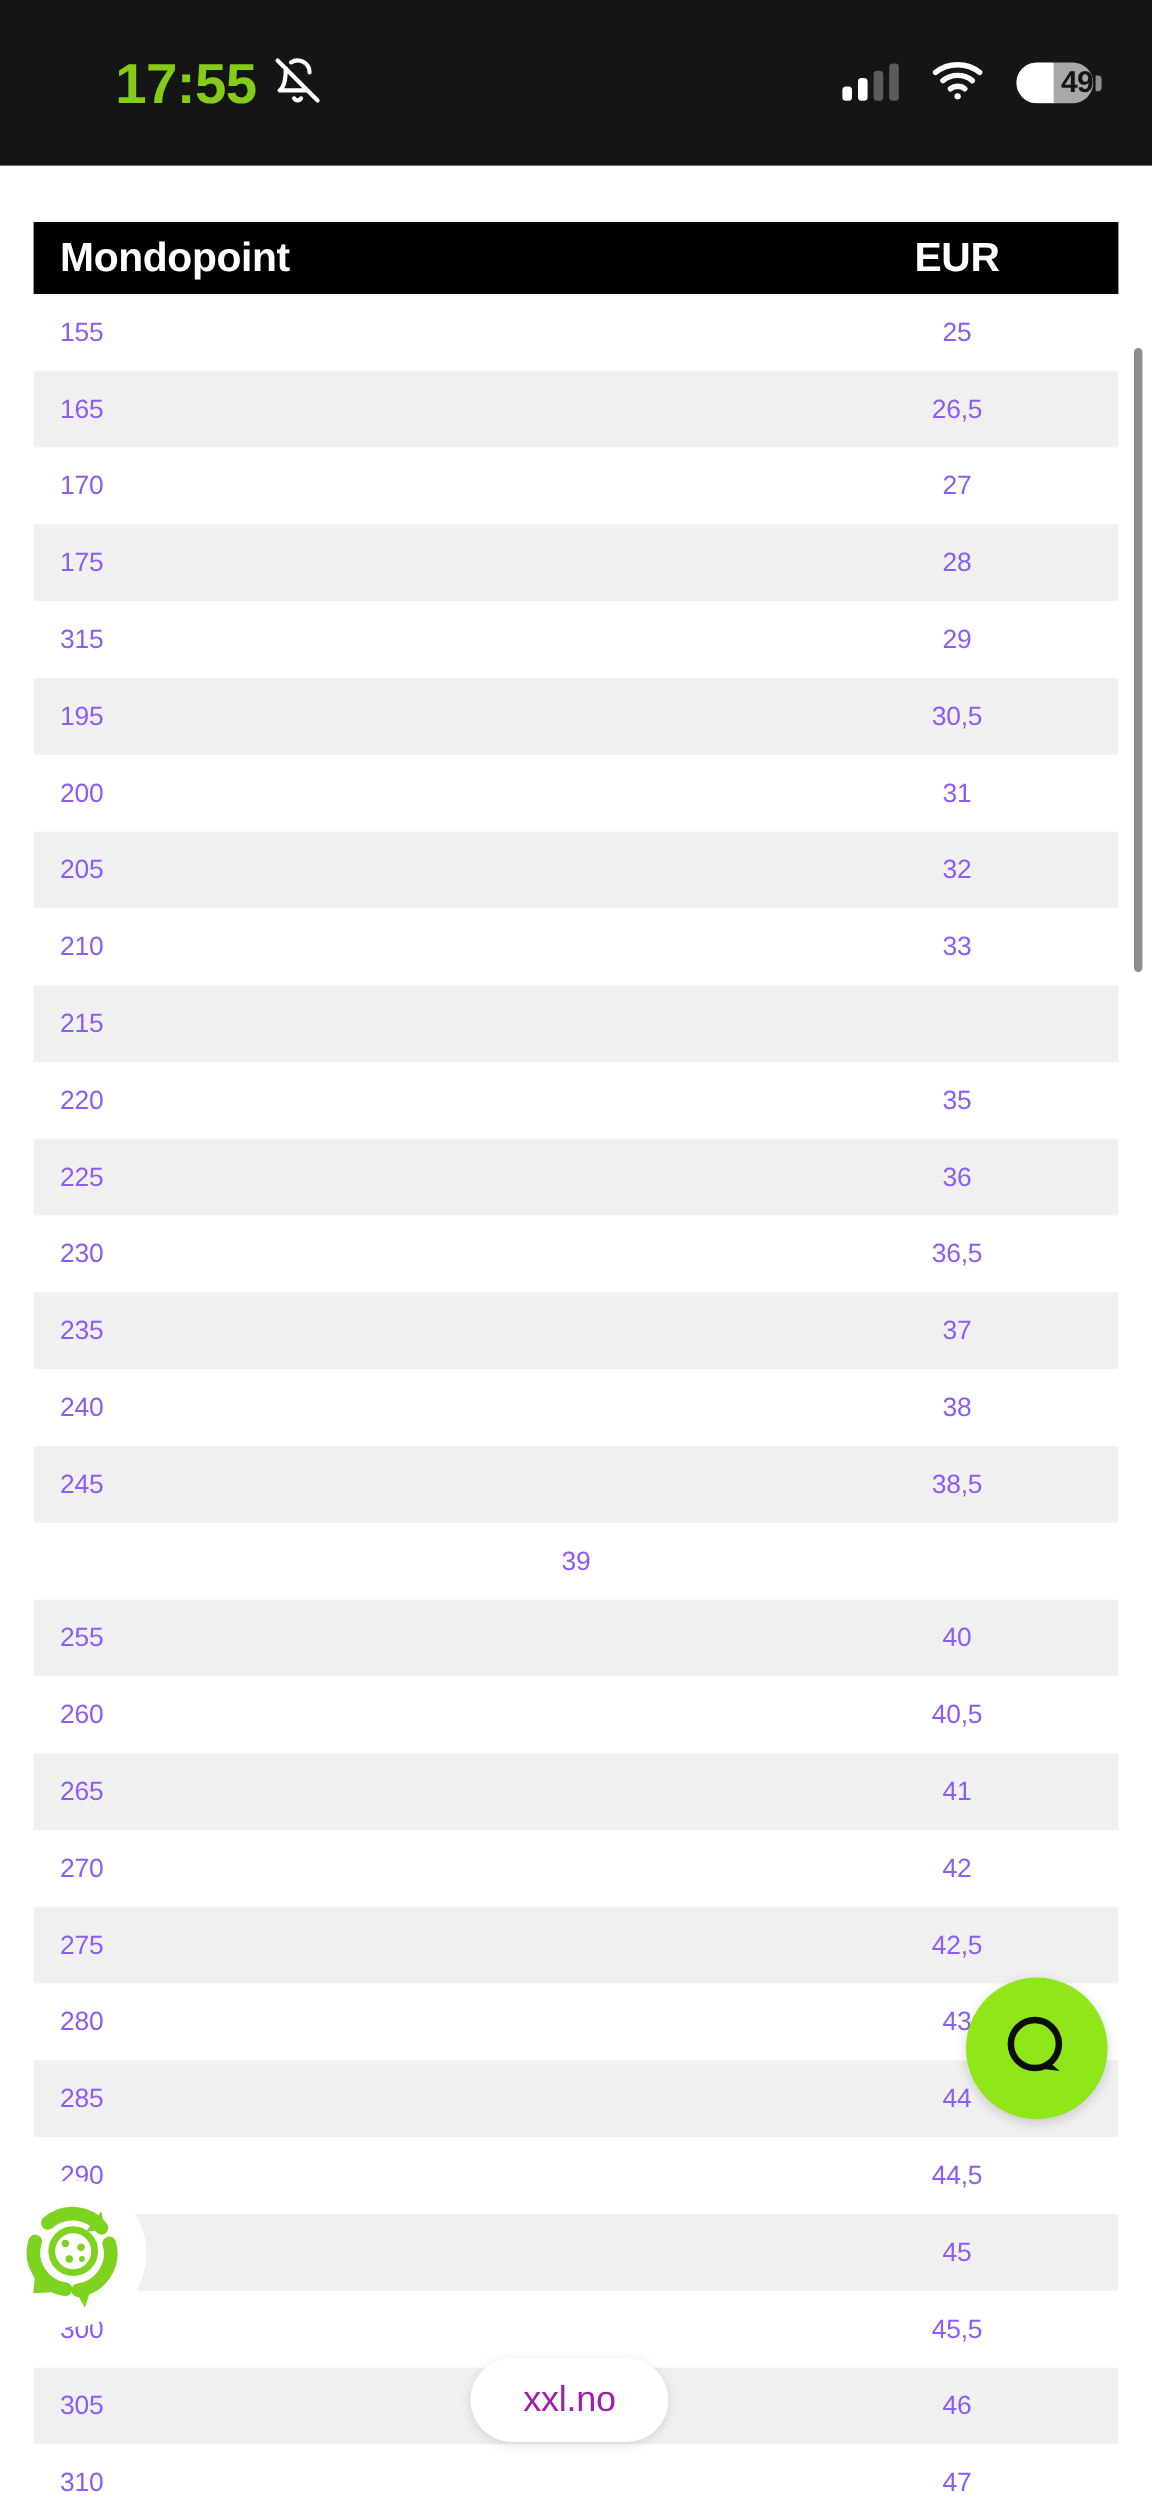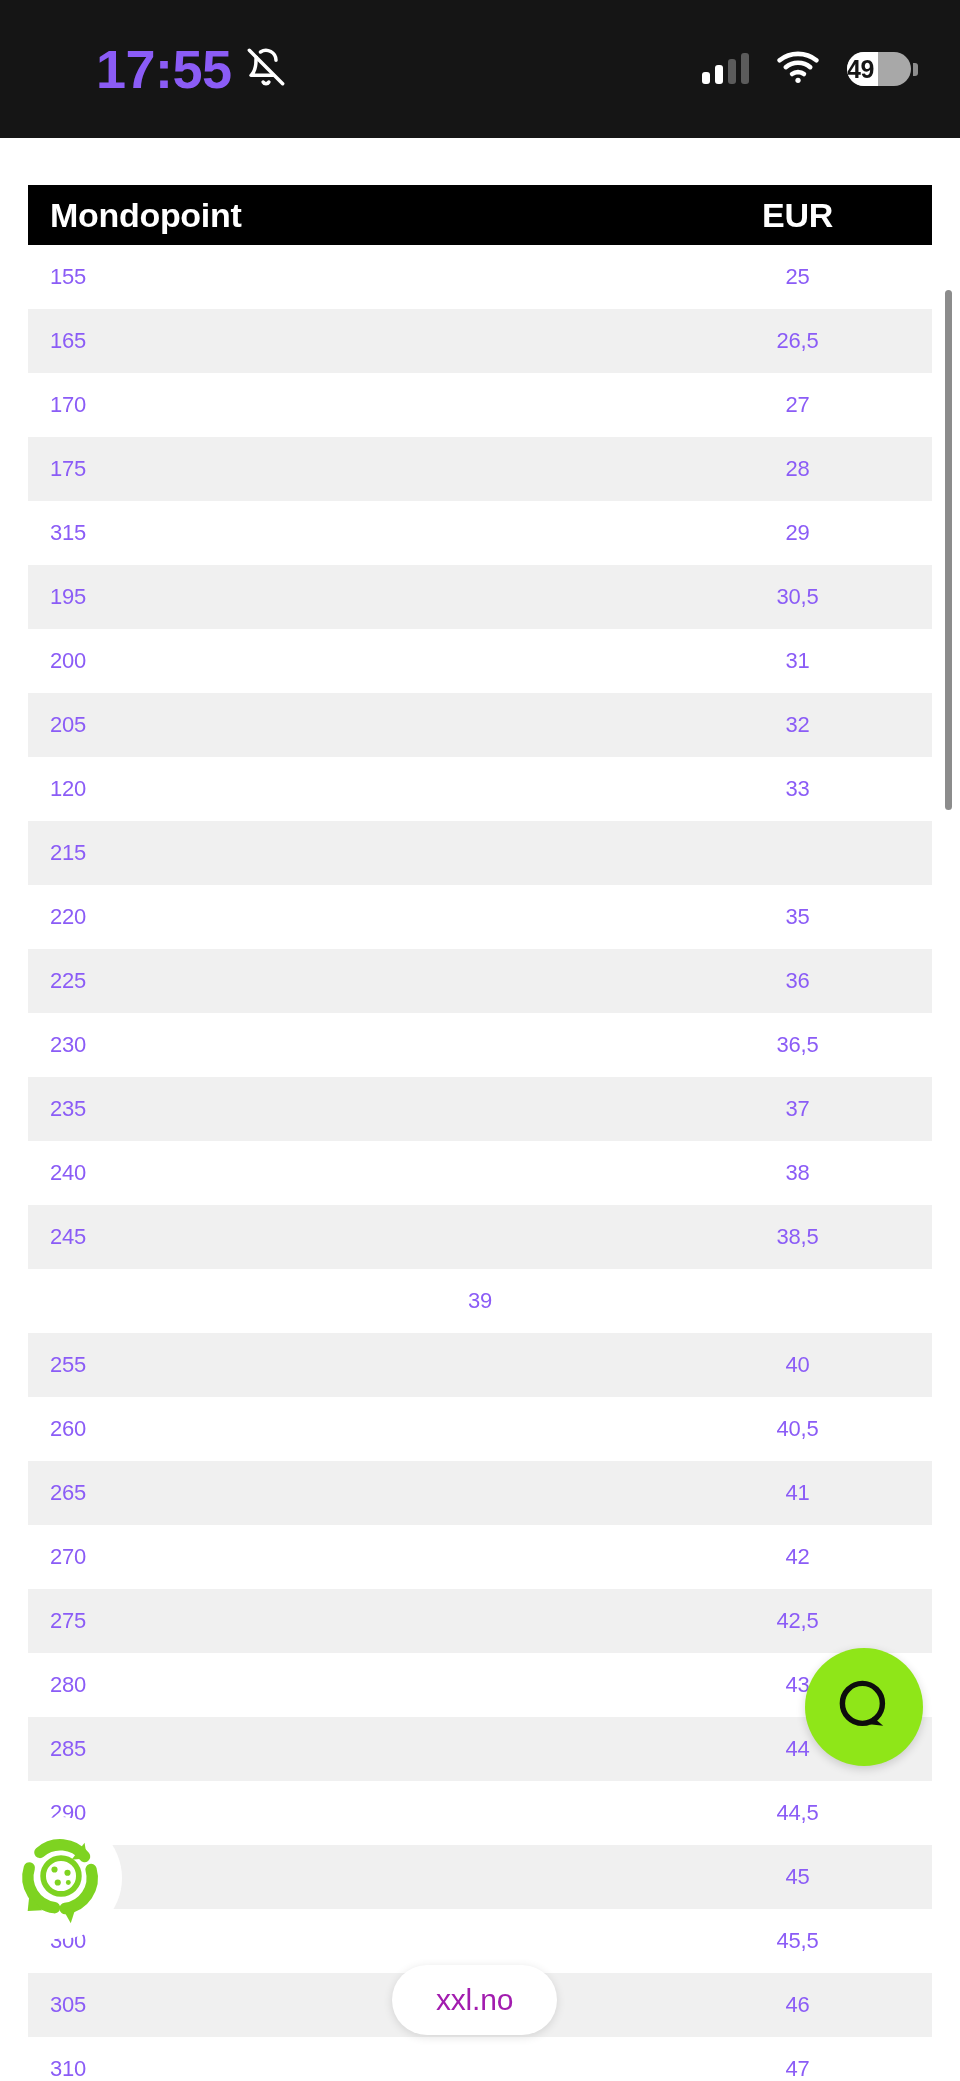--- a/index.html
+++ b/index.html
@@ -14,37 +14,37 @@
   
   .statusbar {
     position:absolute; top:0; left:0;
     width:960px; height:138px;
     background:#151515;
     display:flex; align-items:center; justify-content:space-between;
     padding:0 42px 0 96px;
   }
   .sb-left { display:flex; align-items:center; gap:14px; }
   .sb-time {
-    color:#8b5cf6; font-size:54px; font-weight:600;
+    color:#84cc16; font-size:47px; font-weight:600;
     letter-spacing:-0.5px; line-height:1;
   }
   .sb-right { display:flex; align-items:center; gap:28px; }
 
   .signal { display:flex; align-items:flex-end; gap:5px; height:30px; }
   .signal i { display:block; width:8px; border-radius:3px; background:#5b5b5b; }
   .signal i.on { background:#ffffff; }
   .signal i:nth-child(1){ height:12px; }
   .signal i:nth-child(2){ height:19px; }
   .signal i:nth-child(3){ height:25px; }
   .signal i:nth-child(4){ height:31px; }
 
   .battery {
     position:relative; width:64px; height:34px;
     border-radius:17px; background:#a8a8a8; overflow:hidden;
-    display:flex; align-items:center; justify-content:flex-start;
+    display:flex; align-items:center; justify-content:flex-end;
   }
   .battery .fill {
     position:absolute; left:0; top:0; bottom:0;
     background:#ffffff;
   }
   .battery .pct {
     position:relative; z-index:2;
     font-size:25px; font-weight:700; color:#151515; letter-spacing:-0.5px;
   }
   .battery-cap {
@@ -188,21 +188,21 @@
           </div>
           <div class="trow">
             <span class="c1">200</span>
             <span class="c2">31</span>
           </div>
           <div class="trow alt">
             <span class="c1">205</span>
             <span class="c2">32</span>
           </div>
           <div class="trow">
-            <span class="c1">120</span>
+            <span class="c1">210</span>
             <span class="c2">33</span>
           </div>
           <div class="trow alt">
             <span class="c1">215</span>
           </div>
           <div class="trow">
             <span class="c1">220</span>
             <span class="c2">35</span>
           </div>
           <div class="trow alt">

